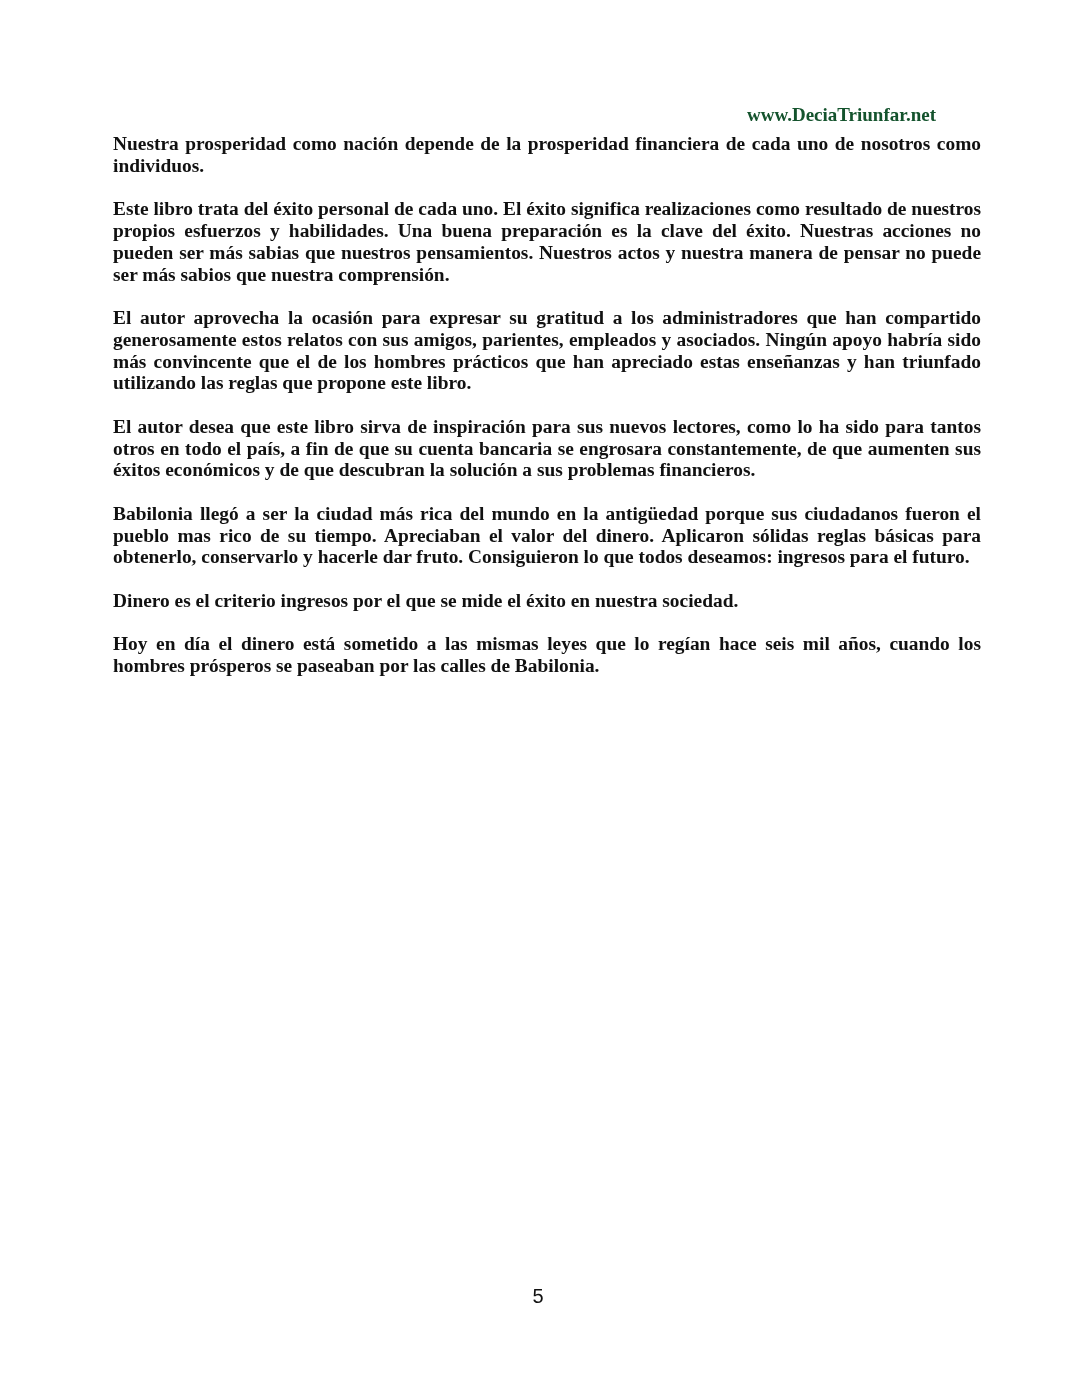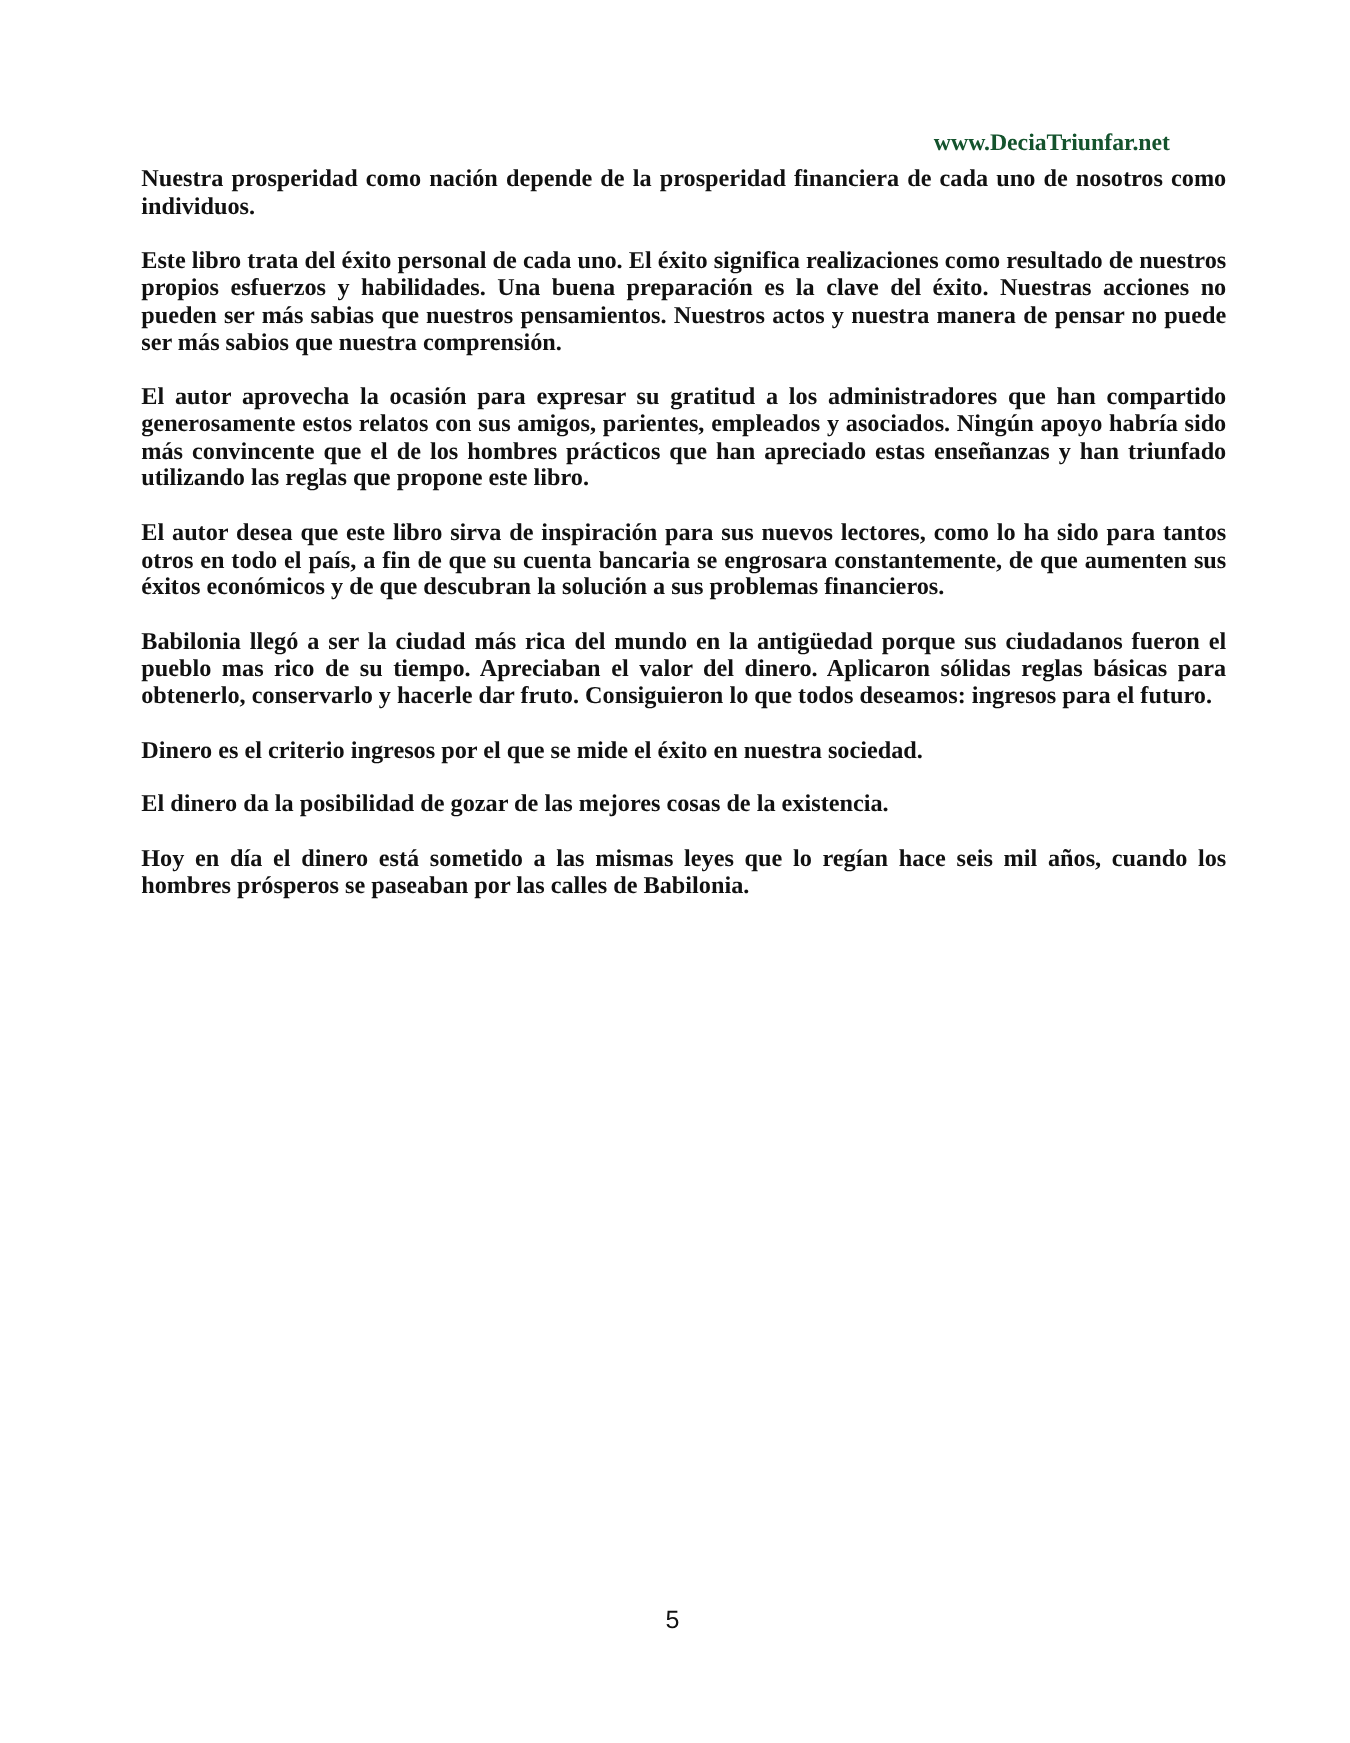--- a/index.html
+++ b/index.html
@@ -31,17 +31,16 @@
 
 <div class="header-url">www.DeciaTriunfar.net</div>
 
 <div class="content">
   <p class="para">Nuestra prosperidad como nación depende de la prosperidad financiera de cada uno de nosotros como individuos.</p>
   <p class="para">Este libro trata del éxito personal de cada uno. El éxito significa realizaciones como resultado de nuestros propios esfuerzos y habilidades. Una buena preparación es la clave del éxito. Nuestras acciones no pueden ser más sabias que nuestros pensamientos. Nuestros actos y nuestra manera de pensar no puede ser más sabios que nuestra comprensión.</p>
   <p class="para">El autor aprovecha la ocasión para expresar su gratitud a los administradores que han compartido generosamente estos relatos con sus amigos, parientes, empleados y asociados. Ningún apoyo habría sido más convincente que el de los hombres prácticos que han apreciado estas enseñanzas y han triunfado utilizando las reglas que propone este libro.</p>
   <p class="para">El autor desea que este libro sirva de inspiración para sus nuevos lectores, como lo ha sido para tantos otros en todo el país, a fin de que su cuenta bancaria se engrosara constantemente, de que aumenten sus éxitos económicos y de que descubran la solución a sus problemas financieros.</p>
   <p class="para">Babilonia llegó a ser la ciudad más rica del mundo en la antigüedad porque sus ciudadanos fueron el pueblo mas rico de su tiempo. Apreciaban el valor del dinero. Aplicaron sólidas reglas básicas para obtenerlo, conservarlo y hacerle dar fruto. Consiguieron lo que todos deseamos: ingresos para el futuro.</p>
   <p class="para">Dinero es el criterio ingresos por el que se mide el éxito en nuestra sociedad.</p>
-  <p class="para">El dinero da la posibilidad de gozar de las mejores cosas de la existencia.</p>
   <p class="para">Hoy en día el dinero está sometido a las mismas leyes que lo regían hace seis mil años, cuando los hombres prósperos se paseaban por las calles de Babilonia.</p>
 </div>
 
 <div class="page-number">5</div>
 
 </body></html>

